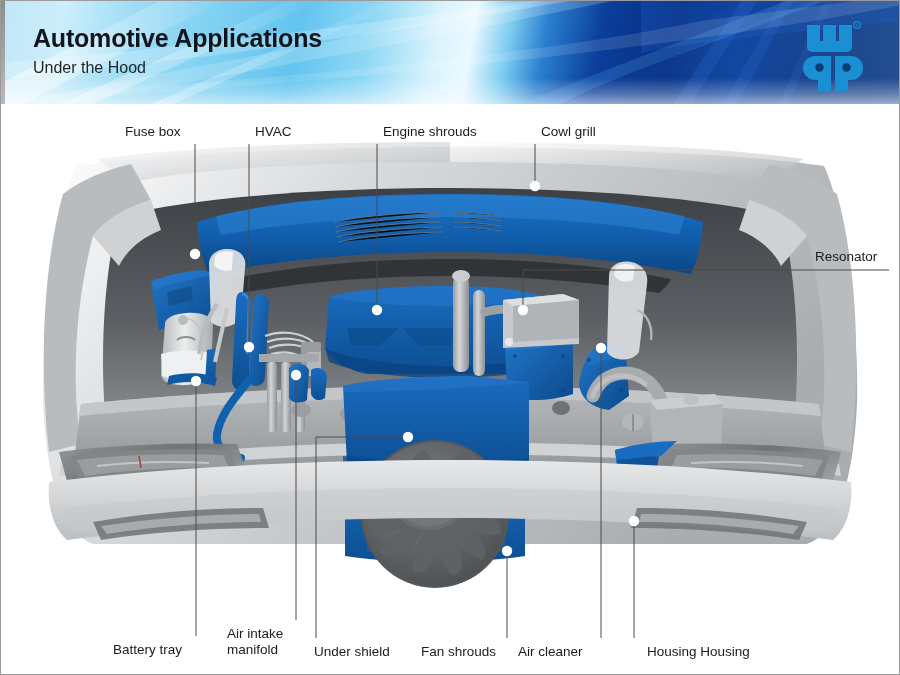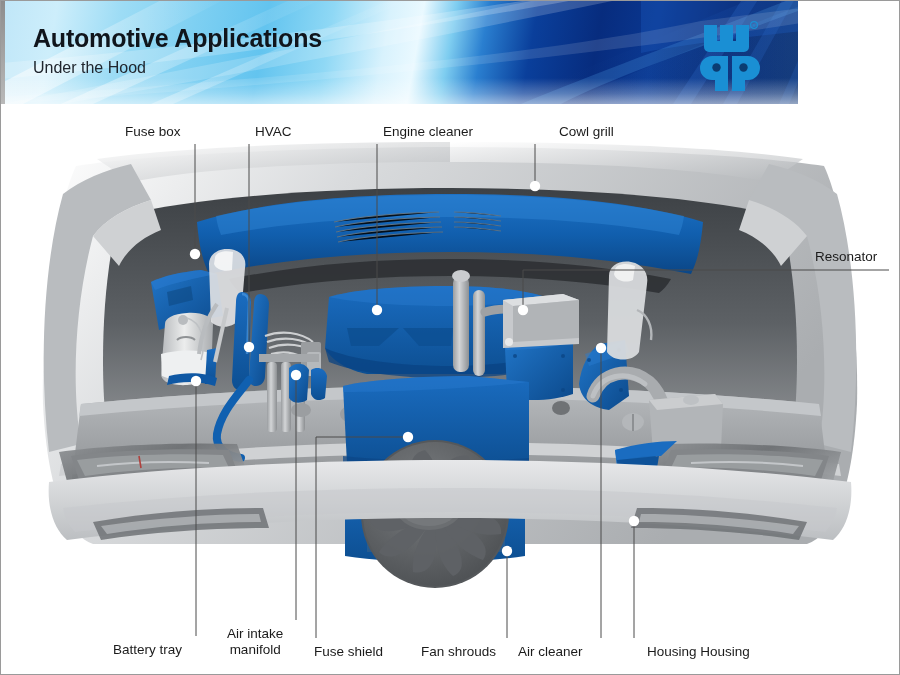--- a/index.html
+++ b/index.html
@@ -3,21 +3,21 @@
 <meta charset="utf-8">
 <style>
   html,body{margin:0;padding:0;background:#fff;}
   body{width:900px;height:675px;overflow:hidden;
        font-family:"Liberation Sans","DejaVu Sans",sans-serif;}
 
   #slide{position:relative;width:900px;height:675px;box-sizing:border-box;
          border:1px solid #9a9a9a;background:#fff;overflow:hidden;}
 
   
-  #header{position:absolute;left:0;top:0;width:797px;height:103px;overflow:hidden;
+  #header{position:absolute;left:0;top:0;width:900px;height:103px;overflow:hidden;
           background:linear-gradient(100deg,
              #bfe6f8 0%, #cdeefb 7%, #9ddcf5 15%, #7fd0f2 24%,
              #63c4ef 33%, #8fd8f5 41%, #d8f2fd 48%, #eaf9ff 52%,
              #7ecdf0 56%, #2a7fd0 60%, #0a3f9b 66%,
              #072c7e 74%, #0a3790 81%, #061f63 90%, #041747 100%);}
   .swoosh{position:absolute;pointer-events:none;}
   #hdr-bottom-fade{position:absolute;left:0;bottom:0;width:900px;height:26px;
         background:linear-gradient(to bottom,rgba(255,255,255,0) 0%,rgba(255,255,255,.28) 60%,rgba(255,255,255,.55) 100%);}
   #hdr-left-edge{position:absolute;left:0;top:0;width:4px;height:103px;
         background:linear-gradient(to bottom,#8d8d8d,#b9b9b9);}
@@ -30,21 +30,21 @@
   
   #logo{position:absolute;right:32px;top:14px;width:72px;height:76px;}
   #logo svg{display:block;}
 
   
   #canvas{position:absolute;left:0;top:103px;width:794px;height:570px;}
   #art{position:absolute;left:0;top:0;width:898px;height:570px;}
 
   
   .lbl{position:absolute;font-size:13.5px;color:#1b1b1b;white-space:nowrap;line-height:16px;}
-  .lbl.center{text-align:center;}
+  .lbl.center{text-align:left;}
 
   
   #leads{position:absolute;left:0;top:0;width:898px;height:570px;pointer-events:none;}
 </style>
 </head>
 <body>
 
 <div id="slide">
 
   <div id="header">
@@ -434,37 +434,37 @@
     </svg>
 
     <div id="labels">
         <div class="lbl" style="left: 124px; top: 20px;">
           <div>Fuse box</div>
         </div>
         <div class="lbl" style="left: 254px; top: 20px;">
           <div>HVAC</div>
         </div>
         <div class="lbl" style="left: 382px; top: 20px;">
-          <div>Engine cleaner</div>
-        </div>
-        <div class="lbl" style="left: 540px; top: 20px; margin-left: 18px;">
+          <div>Engine shrouds</div>
+        </div>
+        <div class="lbl" style="left: 540px; top: 20px;">
           <div>Cowl grill</div>
         </div>
         <div class="lbl" style="left: 806px; top: 145px; margin-left: 8px;">
           <div>Resonator</div>
         </div>
         <div class="lbl" style="left: 112px; top: 538px;">
           <div>Battery tray</div>
         </div>
         <div class="lbl center" style="left: 226px; top: 522px;">
           <div>Air intake</div>
           <div>manifold</div>
         </div>
         <div class="lbl" style="left: 313px; top: 540px;">
-          <div>Fuse shield</div>
+          <div>Under shield</div>
         </div>
         <div class="lbl" style="left: 420px; top: 540px;">
           <div>Fan shrouds</div>
         </div>
         <div class="lbl" style="left: 517px; top: 540px;">
           <div>Air cleaner</div>
         </div>
         <div class="lbl" style="left: 646px; top: 540px;">
           <div>Housing Housing</div>
         </div>

